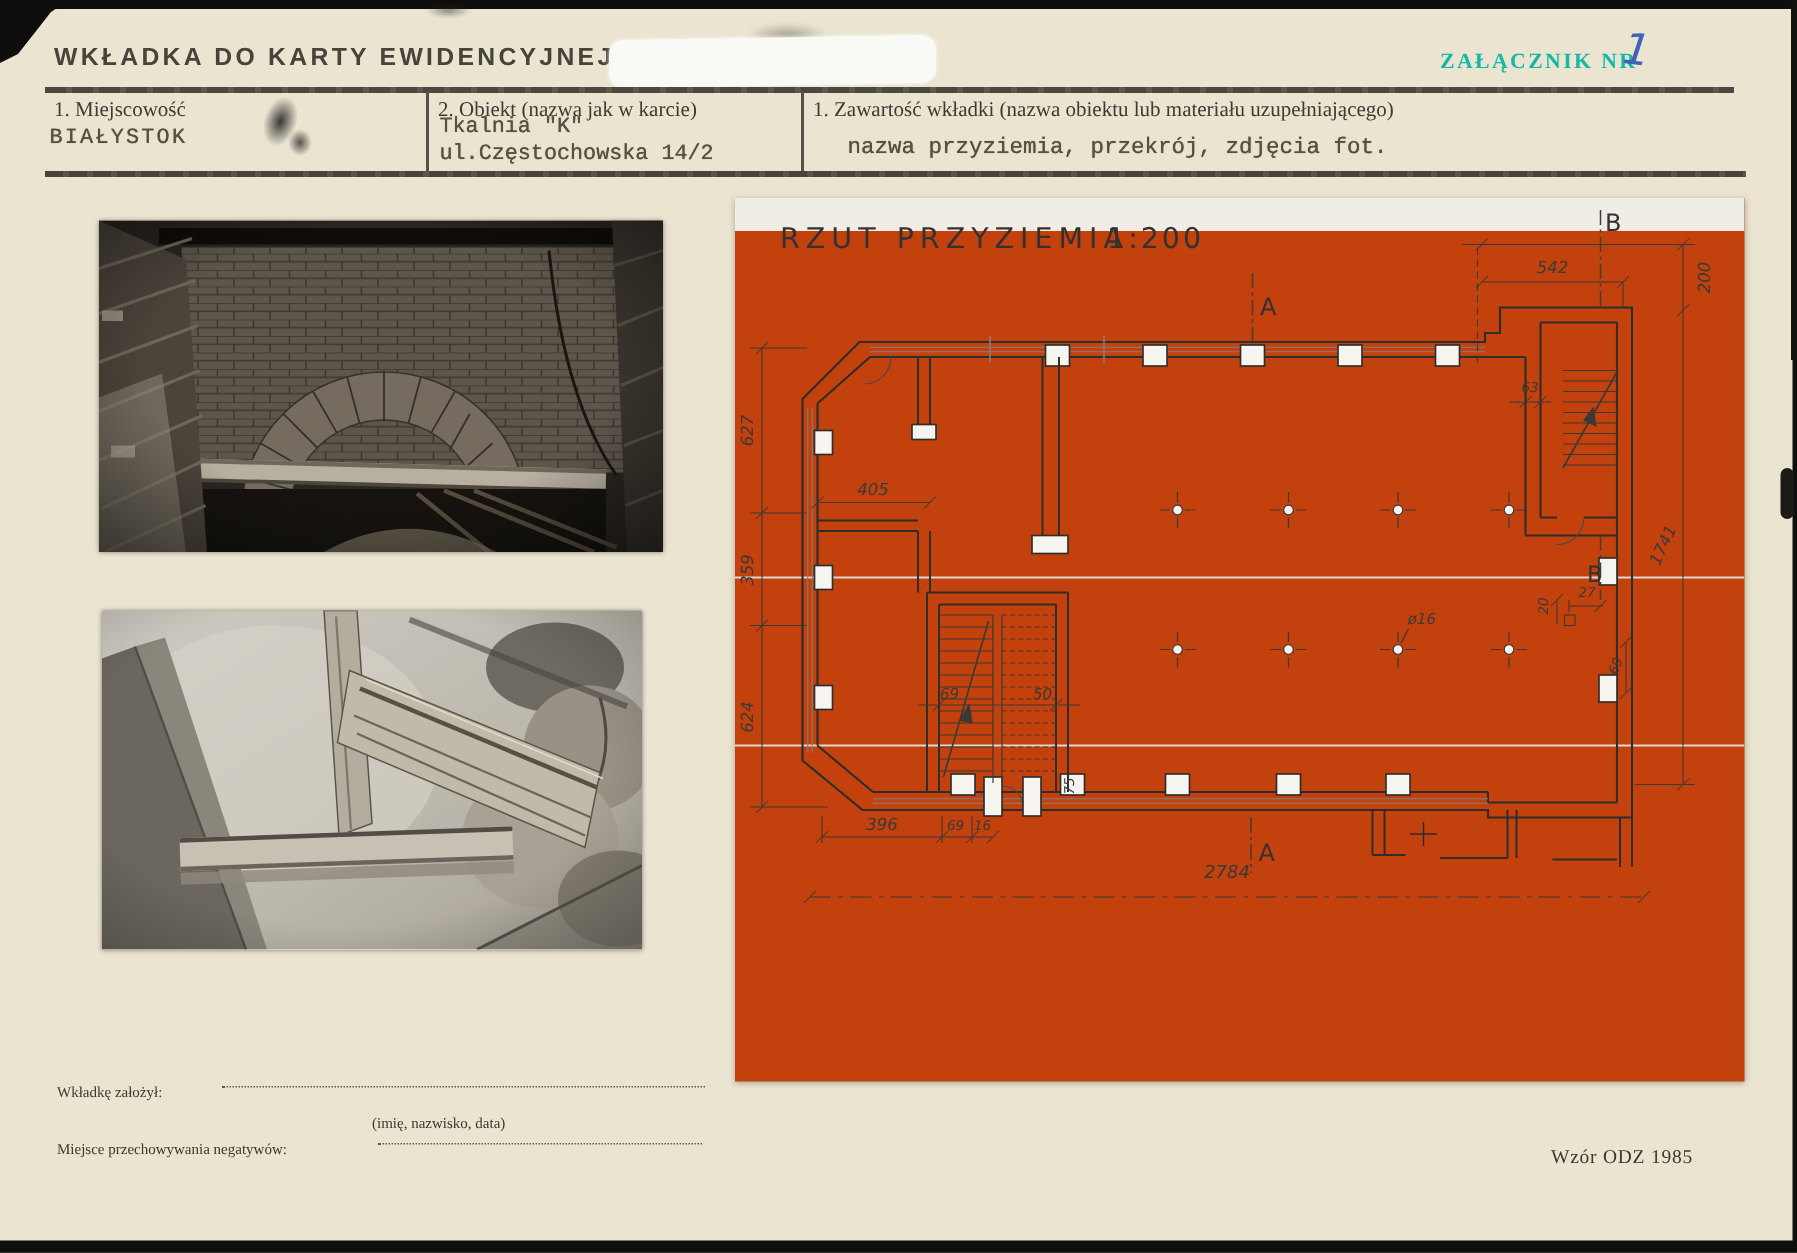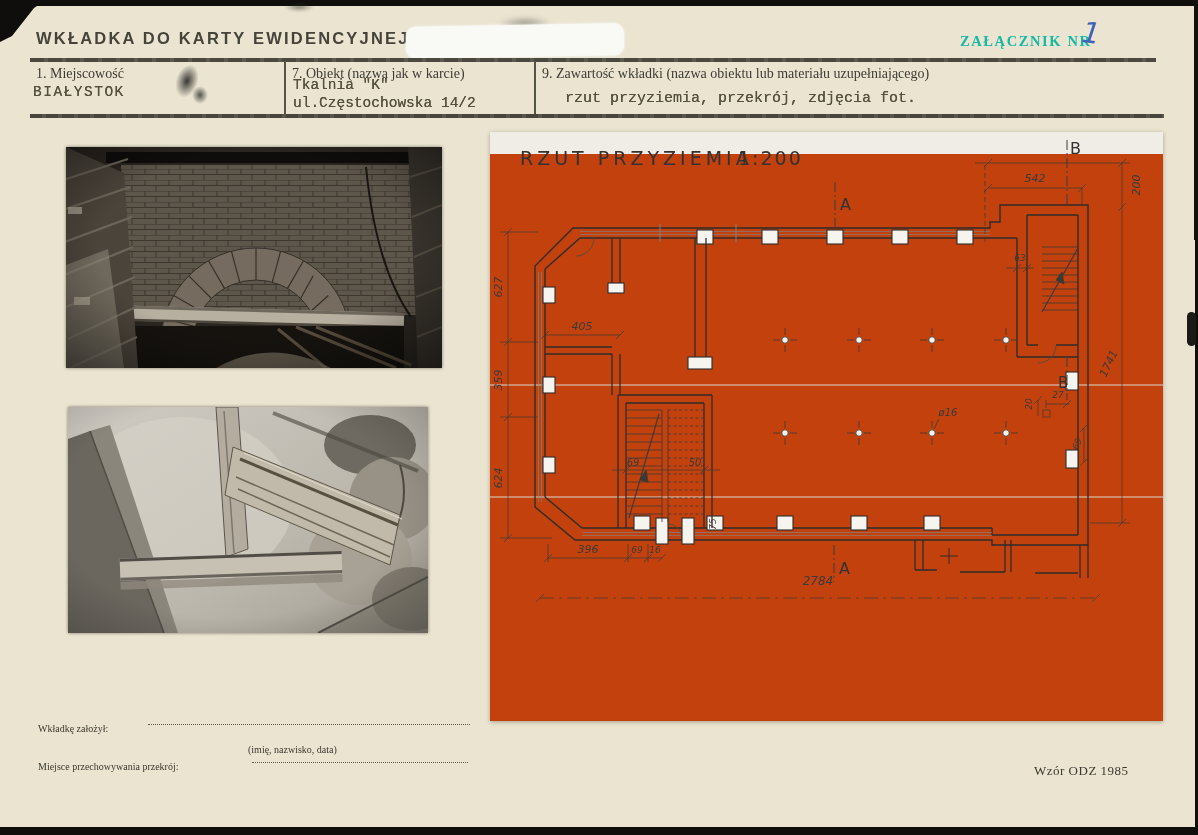--- a/index.html
+++ b/index.html
@@ -68,26 +68,26 @@
 
   <div class="hdr-title">WKŁADKA DO KARTY EWIDENCYJNEJ ZABYTKOW</div>
   <div class="whiteout"></div>
   <div class="attach">ZAŁĄCZNIK NR</div>
   <div class="attach-num">1</div>
   <div class="rule rule1"></div>
 
   <div class="flabel" style="left:36px;top:66px;">1. Miejscowość</div>
   <div class="typed" style="left:33px;top:84px;font-size:14.5px;letter-spacing:1.5px;text-align:center;">BIAŁYSTOK</div>
   <div class="vdiv" style="left:284px;"></div>
-  <div class="flabel" style="left:292px;top:66px;">7. Obiekt (nazwa jak w karcie)</div>
+  <div class="flabel" style="left:292px;top:66px;">2. Obiekt (nazwa jak w karcie)</div>
   <div class="typed" style="left:293px;top:77px;font-size:14.5px;">Tkalnia "K"</div>
   <div class="typed" style="left:293px;top:95px;font-size:14.5px;">ul.Częstochowska 14/2</div>
   <div class="vdiv" style="left:534px;"></div>
-  <div class="flabel" style="left:542px;top:66px;">9. Zawartość wkładki (nazwa obiektu lub materiału uzupełniającego)</div>
-  <div class="typed" style="left:565px;top:90px;font-size:15px;">rzut przyziemia, przekrój, zdjęcia fot.</div>
+  <div class="flabel" style="left:542px;top:66px;">1. Zawartość wkładki (nazwa obiektu lub materiału uzupełniającego)</div>
+  <div class="typed" style="left:565px;top:90px;font-size:15px;">nazwa przyziemia, przekrój, zdjęcia fot.</div>
   <div class="rule rule2"></div>
 
   <svg class="photo photo1" viewBox="0 0 376 221">
     <defs>
       <pattern id="bricks" width="24" height="11" patternUnits="userSpaceOnUse">
         <rect width="24" height="11" fill="#5d564b"></rect>
         <path d="M0,0H24 M0,5.5H24 M7,0V5.5 M18,5.5V11" stroke="#3c362e" stroke-width="1"></path>
       </pattern>
       <radialGradient id="vign1" cx="50%" cy="45%" r="75%">
         <stop offset="55%" stop-color="rgba(0,0,0,0)"></stop>
@@ -328,16 +328,16 @@
         <text x="349" y="442" font-size="16">A</text>
         <text x="580" y="22" font-size="16">B</text>
         <text x="568" y="256" font-size="15">B</text>
       </g>
     </svg>
   </div>
 
   <div class="foot-label" style="left:38px;top:723px;">Wkładkę założył:</div>
   <div class="dotline" style="left:148px;top:724px;width:322px;"></div>
   <div class="foot-hint" style="left:248px;top:744px;">(imię, nazwisko, data)</div>
-  <div class="foot-label" style="left:38px;top:761px;">Miejsce przechowywania przekrój:</div>
+  <div class="foot-label" style="left:38px;top:761px;">Miejsce przechowywania negatywów:</div>
   <div class="dotline" style="left:252px;top:762px;width:216px;"></div>
   <div class="form-code" style="left:1034px;top:763px;">Wzór ODZ 1985</div>
 </div>
 
 </body></html>

